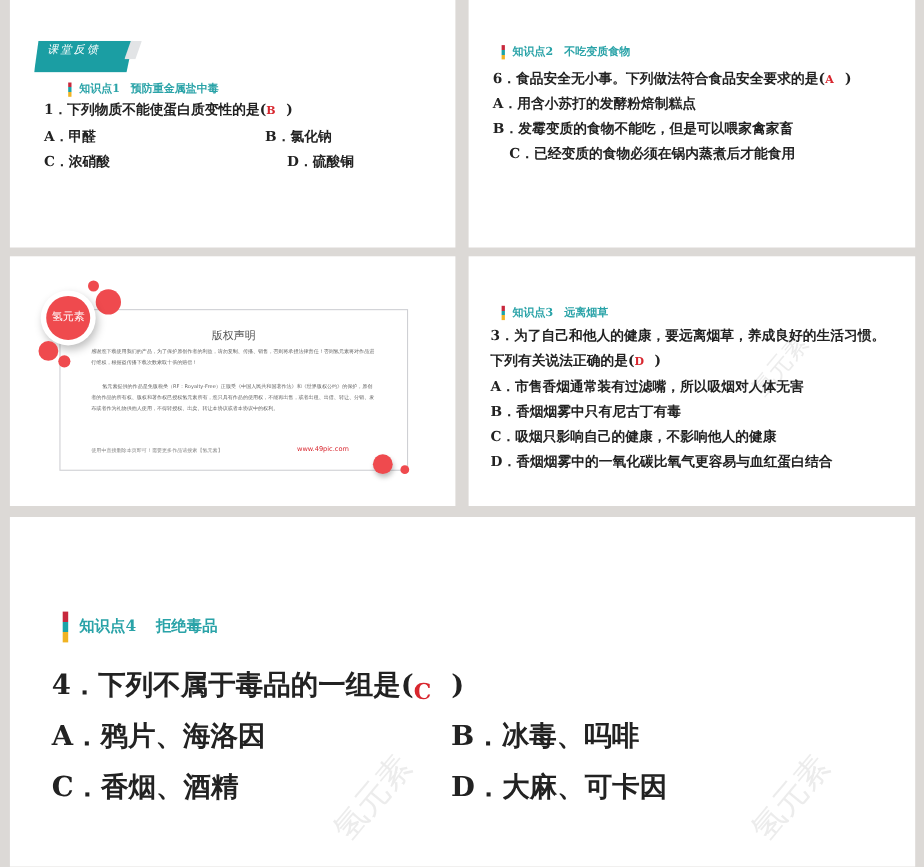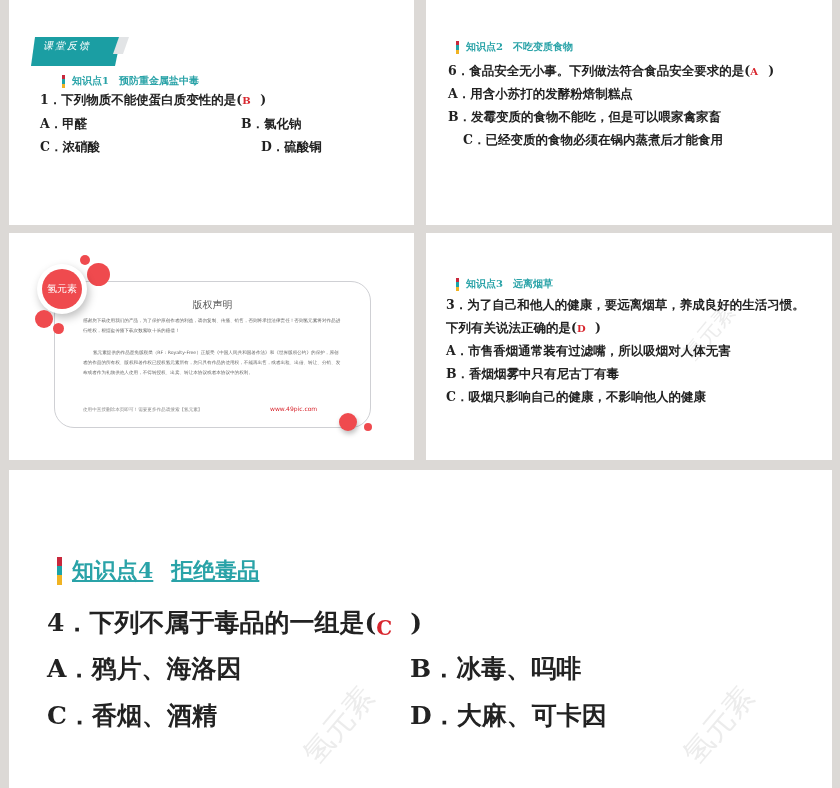--- a/index.html
+++ b/index.html
@@ -37,36 +37,36 @@
   .kp {
     position: absolute; display: flex; align-items: center;
     color: #2aa3a8; font-weight: bold; margin-left: 16px;
   }
   .kp .bar {
     display: inline-block; width: 3px; margin-right: 7px;
     background: linear-gradient(#c8283c 0 33%, #1ba3a8 33% 66%, #f0b323 66% 100%);
   }
   .kp.small { font-size: 10px; }
   .kp.small .bar { height: 13px; }
-  .kp.large { font-size: 22px; text-decoration: underline; }
+  .kp.large { font-size: 14px; }
   .kp.large .bar { height: 28px; width: 5px; margin-right: 10px; }
   .kp .sp { display: inline-block; width: 10px; }
   .kp.large .sp { width: 18px; }
 
   .q { position: absolute; font-size: 12.5px; font-weight: bold; white-space: nowrap; }
   .ans { color: #d8262e; font-size: 10px; display: inline-block; width: 18px; }
   .opt { position: absolute; font-size: 12.5px; font-weight: bold; white-space: nowrap; }
 
   .q.big, .opt.big { font-size: 25px; }
   .q.big .ans { font-size: 20px; width: 34px; vertical-align: -4px; }
 
   
   .cbox {
     position: absolute; left: 45px; top: 48px; width: 315px; height: 145px;
-    border: 1.5px solid #cfd0d4; border-radius: 20px; background: #fff;
+    border: 1.5px solid #cfd0d4; border-radius: 0; background: #fff;
   }
   .ctitle { position: absolute; left: 0; right: 0; top: 16px; text-align: center;
     font-family: "DejaVu Sans", sans-serif; font-size: 10px; color: #555; }
   .ctext { position: absolute; left: 28px; right: 28px; font-family: "DejaVu Sans", sans-serif;
     font-size: 4.6px; line-height: 10px; color: #666; }
   .ctext.p1 { top: 34px; }
   .ctext.p2 { top: 66px; text-indent: 10px; }
   .cfoot { position: absolute; left: 28px; top: 125px; font-family: "DejaVu Sans", sans-serif; font-size: 4.6px; color: #888; }
   .curl { position: absolute; left: 215px; top: 123px; font-family: "DejaVu Sans", sans-serif; font-size: 6px; color: #d8262e; }
   .circle { position: absolute; border-radius: 50%; background: #ef4a4e; }
@@ -146,20 +146,21 @@
     <span class="sp"></span>
     <span>远离烟草</span>
   </div>
   <div class="q" style="left:20px; top:64px;">3．为了自己和他人的健康，要远离烟草，养成良好的生活习惯。</div>
   <div class="q" style="left:20px; top:87px;">
     <span>下列有关说法正确的是(</span><span class="ans">D</span><span>)</span>
   </div>
   <div class="opt" style="left:20px; top:110px;"><span>A．</span><span>市售香烟通常装有过滤嘴，所以吸烟对人体无害</span></div>
   <div class="opt" style="left:20px; top:133px;"><span>B．</span><span>香烟烟雾中只有尼古丁有毒</span></div>
   <div class="opt" style="left:20px; top:156px;"><span>C．</span><span>吸烟只影响自己的健康，不影响他人的健康</span></div>
+  <div class="opt" style="left:20px; top:179px;"><span>D．</span><span>香烟烟雾中的一氧化碳比氧气更容易与血红蛋白结合</span></div>
 </div>
 
 <div class="slide" id="s5">
   <div class="wm" style="left:285px; top:235px; font-size:30px;">氢元素</div>
   <div class="wm" style="left:665px; top:235px; font-size:30px;">氢元素</div>
   <div class="kp large" style="left:32px; top:86px;">
     <span class="bar"></span>
     <span>知识点4</span>
     <span class="sp"></span>
     <span>拒绝毒品</span>

